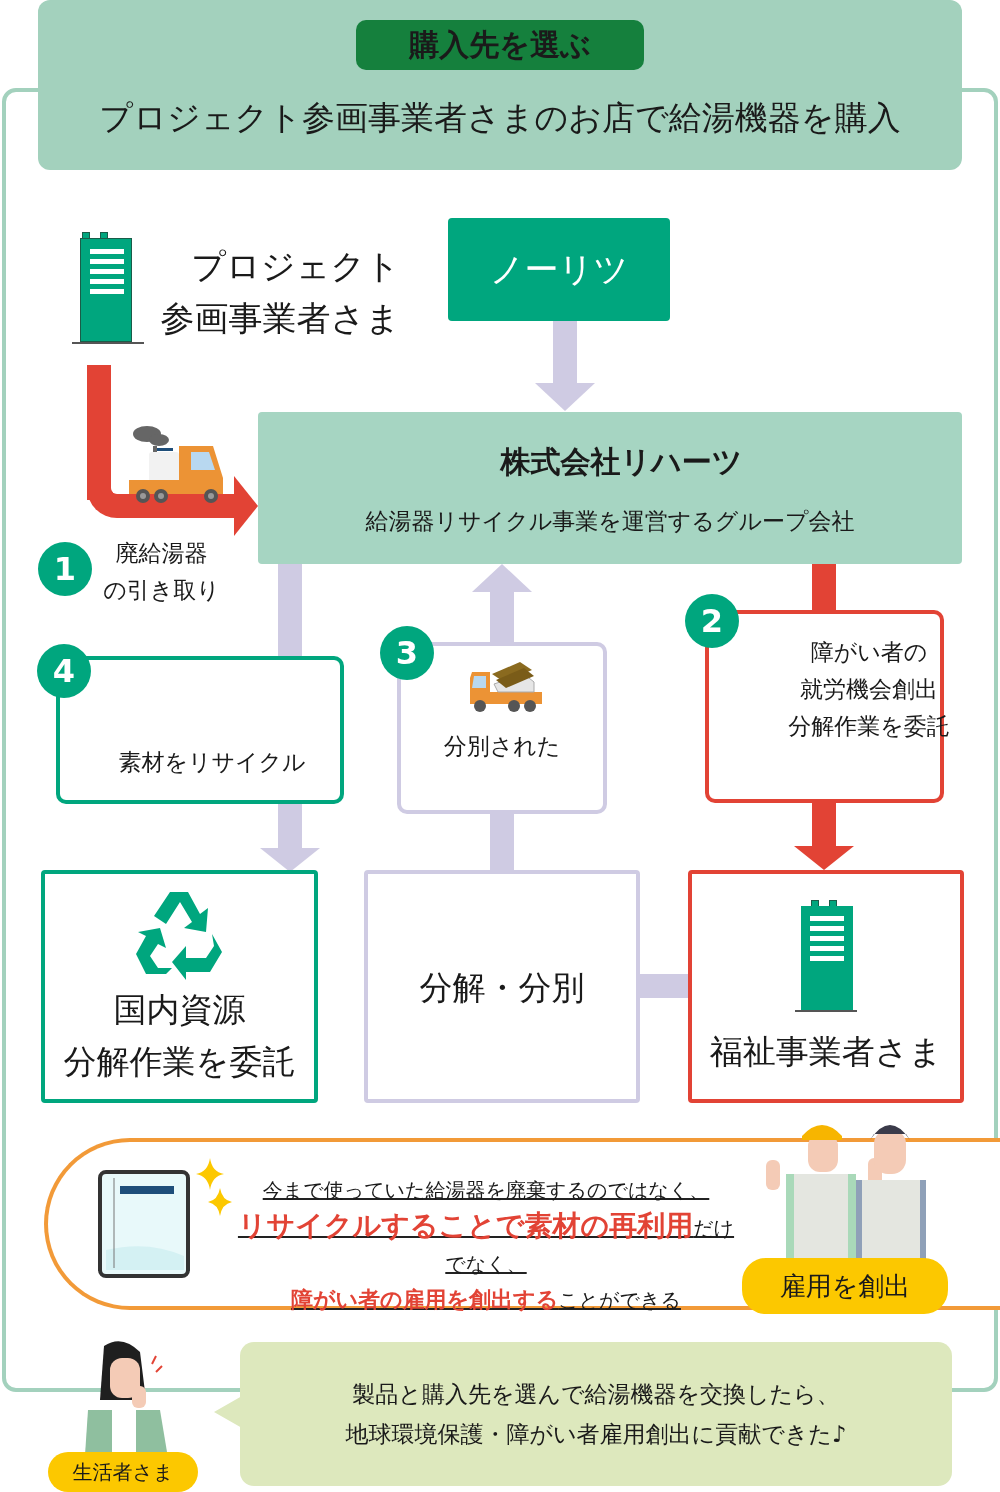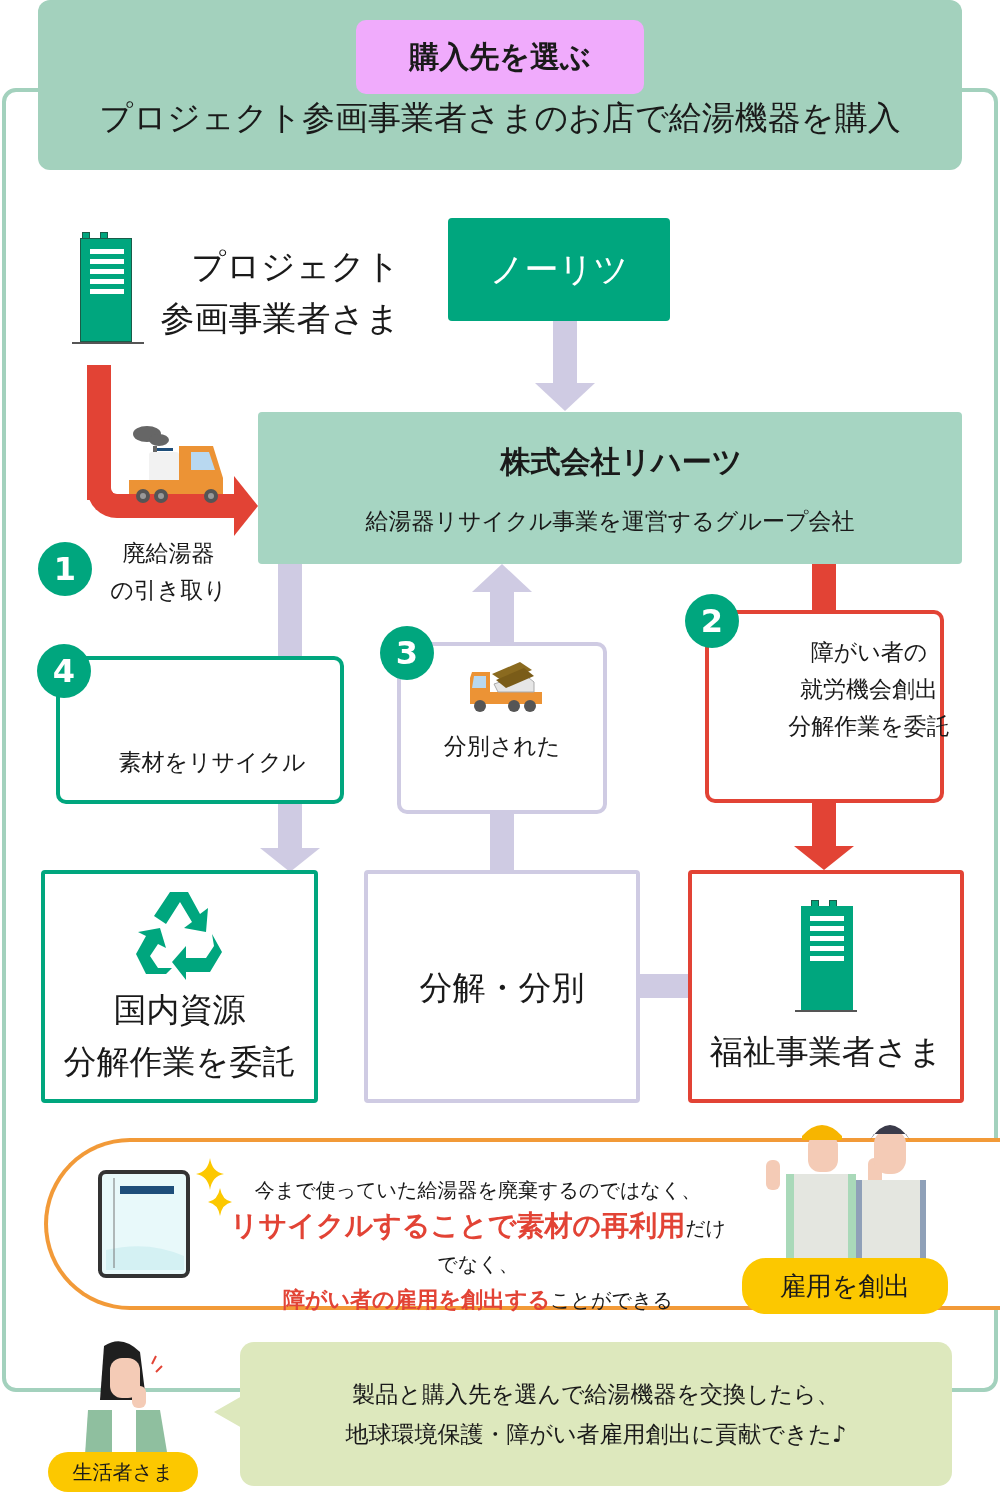--- a/index.html
+++ b/index.html
@@ -3,21 +3,21 @@
 <meta charset="utf-8">
 <style>
   * { box-sizing: border-box; margin: 0; padding: 0; }
   body { width: 1000px; height: 1492px; background: #ffffff; position: relative; overflow: hidden;
          font-family: "DejaVu Sans", "Liberation Sans", sans-serif; color: #222; }
   .abs { position: absolute; }
   
   #outer-frame { left: 2px; top: 88px; width: 996px; height: 1304px; border: 4px solid #a3d1bd; border-radius: 14px; }
   
   #header-box { left: 38px; top: 0; width: 924px; height: 170px; background: #a3d1bd; border-radius: 12px; }
-  #header-badge { left: 356px; top: 20px; width: 288px; height: 74px; background: #f0abfc; border-radius: 10px;
+  #header-badge { left: 356px; top: 20px; width: 288px; height: 50px; background: #15803d; border-radius: 10px;
                   display:flex; align-items:center; justify-content:center; font-size: 30px; font-weight: bold; color:#1a1a1a; }
   #header-sub { left: 38px; top: 96px; width: 924px; text-align: center; font-size: 33px; color: #1a1a1a; }
 
   .lav { background: #cfcbe3; }
   .red { background: #e24335; }
   .tri-down { width: 0; height: 0; border-left: 30px solid transparent; border-right: 30px solid transparent; }
   .tri-up { width: 0; height: 0; border-left: 30px solid transparent; border-right: 30px solid transparent; }
 
   
   .bldg { width: 52px; background: #00a67e; border: 1px solid #1a5c48; }
@@ -99,21 +99,21 @@
   <rect x="4" y="60" width="94" height="14" fill="#ec9335"></rect>
   <circle cx="18" cy="76" r="7" fill="#555"></circle>
     <circle cx="18" cy="76" r="3" fill="#999"></circle>
   <circle cx="36" cy="76" r="7" fill="#555"></circle>
     <circle cx="36" cy="76" r="3" fill="#999"></circle>
   <circle cx="86" cy="76" r="7" fill="#555"></circle>
     <circle cx="86" cy="76" r="3" fill="#999"></circle>
 </svg>
 
 <div class="abs num" style="left:38px;top:542px;">1</div>
-<div class="abs step-text" style="left:96px;top:535px;width:145px;">
+<div class="abs step-text" style="left:89px;top:535px;width:145px;">
   <div>廃給湯器</div>
   <div>の引き取り</div>
 </div>
 
 <div id="noritz-box" class="abs">ノーリツ</div>
 <div class="abs lav" style="left:553px;top:321px;width:24px;height:62px;"></div>
 <div class="abs tri-down" style="left:535px;top:383px;border-top:28px solid #cfcbe3;"></div>
 
 <div id="reharts-box" class="abs"></div>
 <div id="reharts-title" class="abs">株式会社リハーツ</div>
@@ -194,21 +194,21 @@
 <svg class="abs" style="left:98px;top:1170px;" width="94" height="112" viewBox="0 0 94 112">
   <rect x="2" y="2" width="88" height="104" rx="6" fill="#e8f9fa" stroke="#333" stroke-width="4"></rect>
   <path d="M8 80 Q50 70 86 86 L86 100 L8 100 Z" fill="#d4f1f3"></path>
   <line x1="16" y1="8" x2="16" y2="98" stroke="#777" stroke-width="1"></line>
   <rect x="22" y="16" width="54" height="8" fill="#1e4e7a"></rect>
 </svg>
 <svg class="abs" style="left:192px;top:1154px;" width="44" height="72" viewBox="0 0 44 72">
   <path d="M18 4 Q20 18 32 20 Q20 22 18 36 Q16 22 4 20 Q16 18 18 4 Z" fill="#fcc800"></path>
   <path d="M28 34 Q30 46 40 48 Q30 50 28 62 Q26 50 16 48 Q26 46 28 34 Z" fill="#fcc800"></path>
 </svg>
-<div class="abs" style="left:228px;top:1172px;width:500px;">
+<div class="abs" style="left:236px;top:1172px;width:500px;text-decoration:underline;">
   <div class="banner-line">今まで使っていた給湯器を廃棄するのではなく、</div>
   <div class="banner-line"><span class="hl" style="font-size:28px;">リサイクルすることで素材の再利用</span><span>だけでなく、</span></div>
   <div class="banner-line"><span class="hl" style="font-size:22px;">障がい者の雇用を創出する</span><span>ことができる</span></div>
 </div>
 
 <svg class="abs" style="left:756px;top:1110px;" width="180" height="150" viewBox="0 0 180 150">
 
   <rect x="30" y="64" width="70" height="86" fill="#a9d9b9"></rect>
   <rect x="38" y="64" width="54" height="86" fill="#e4e6e0"></rect>
   <rect x="52" y="24" width="30" height="38" rx="12" fill="#f4cbb6"></rect>

